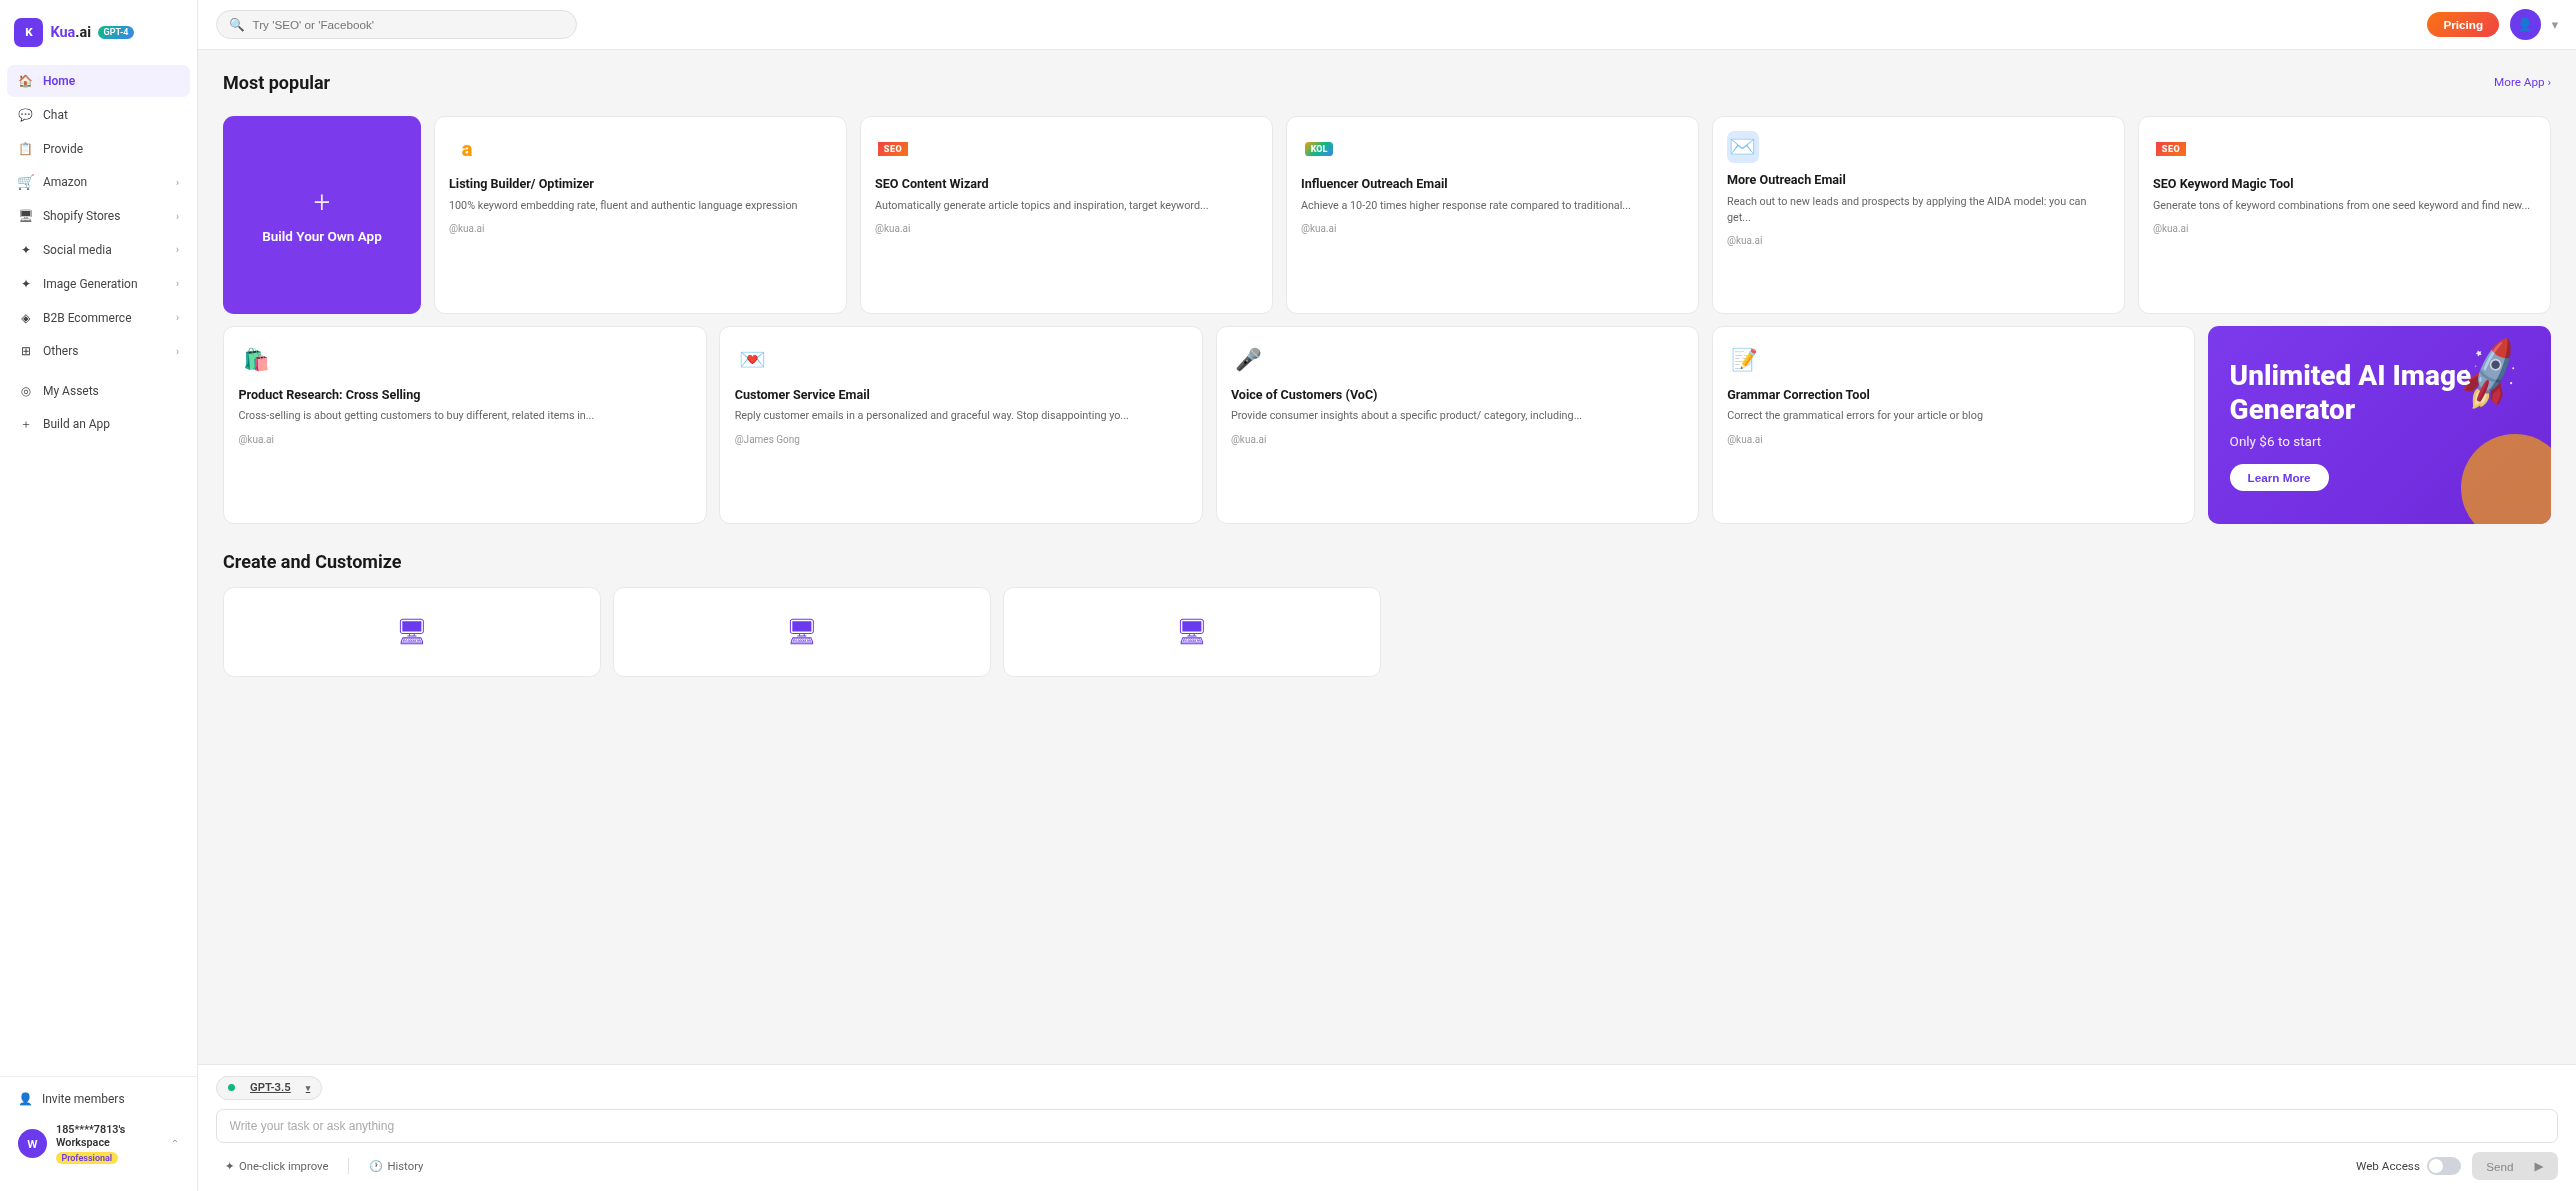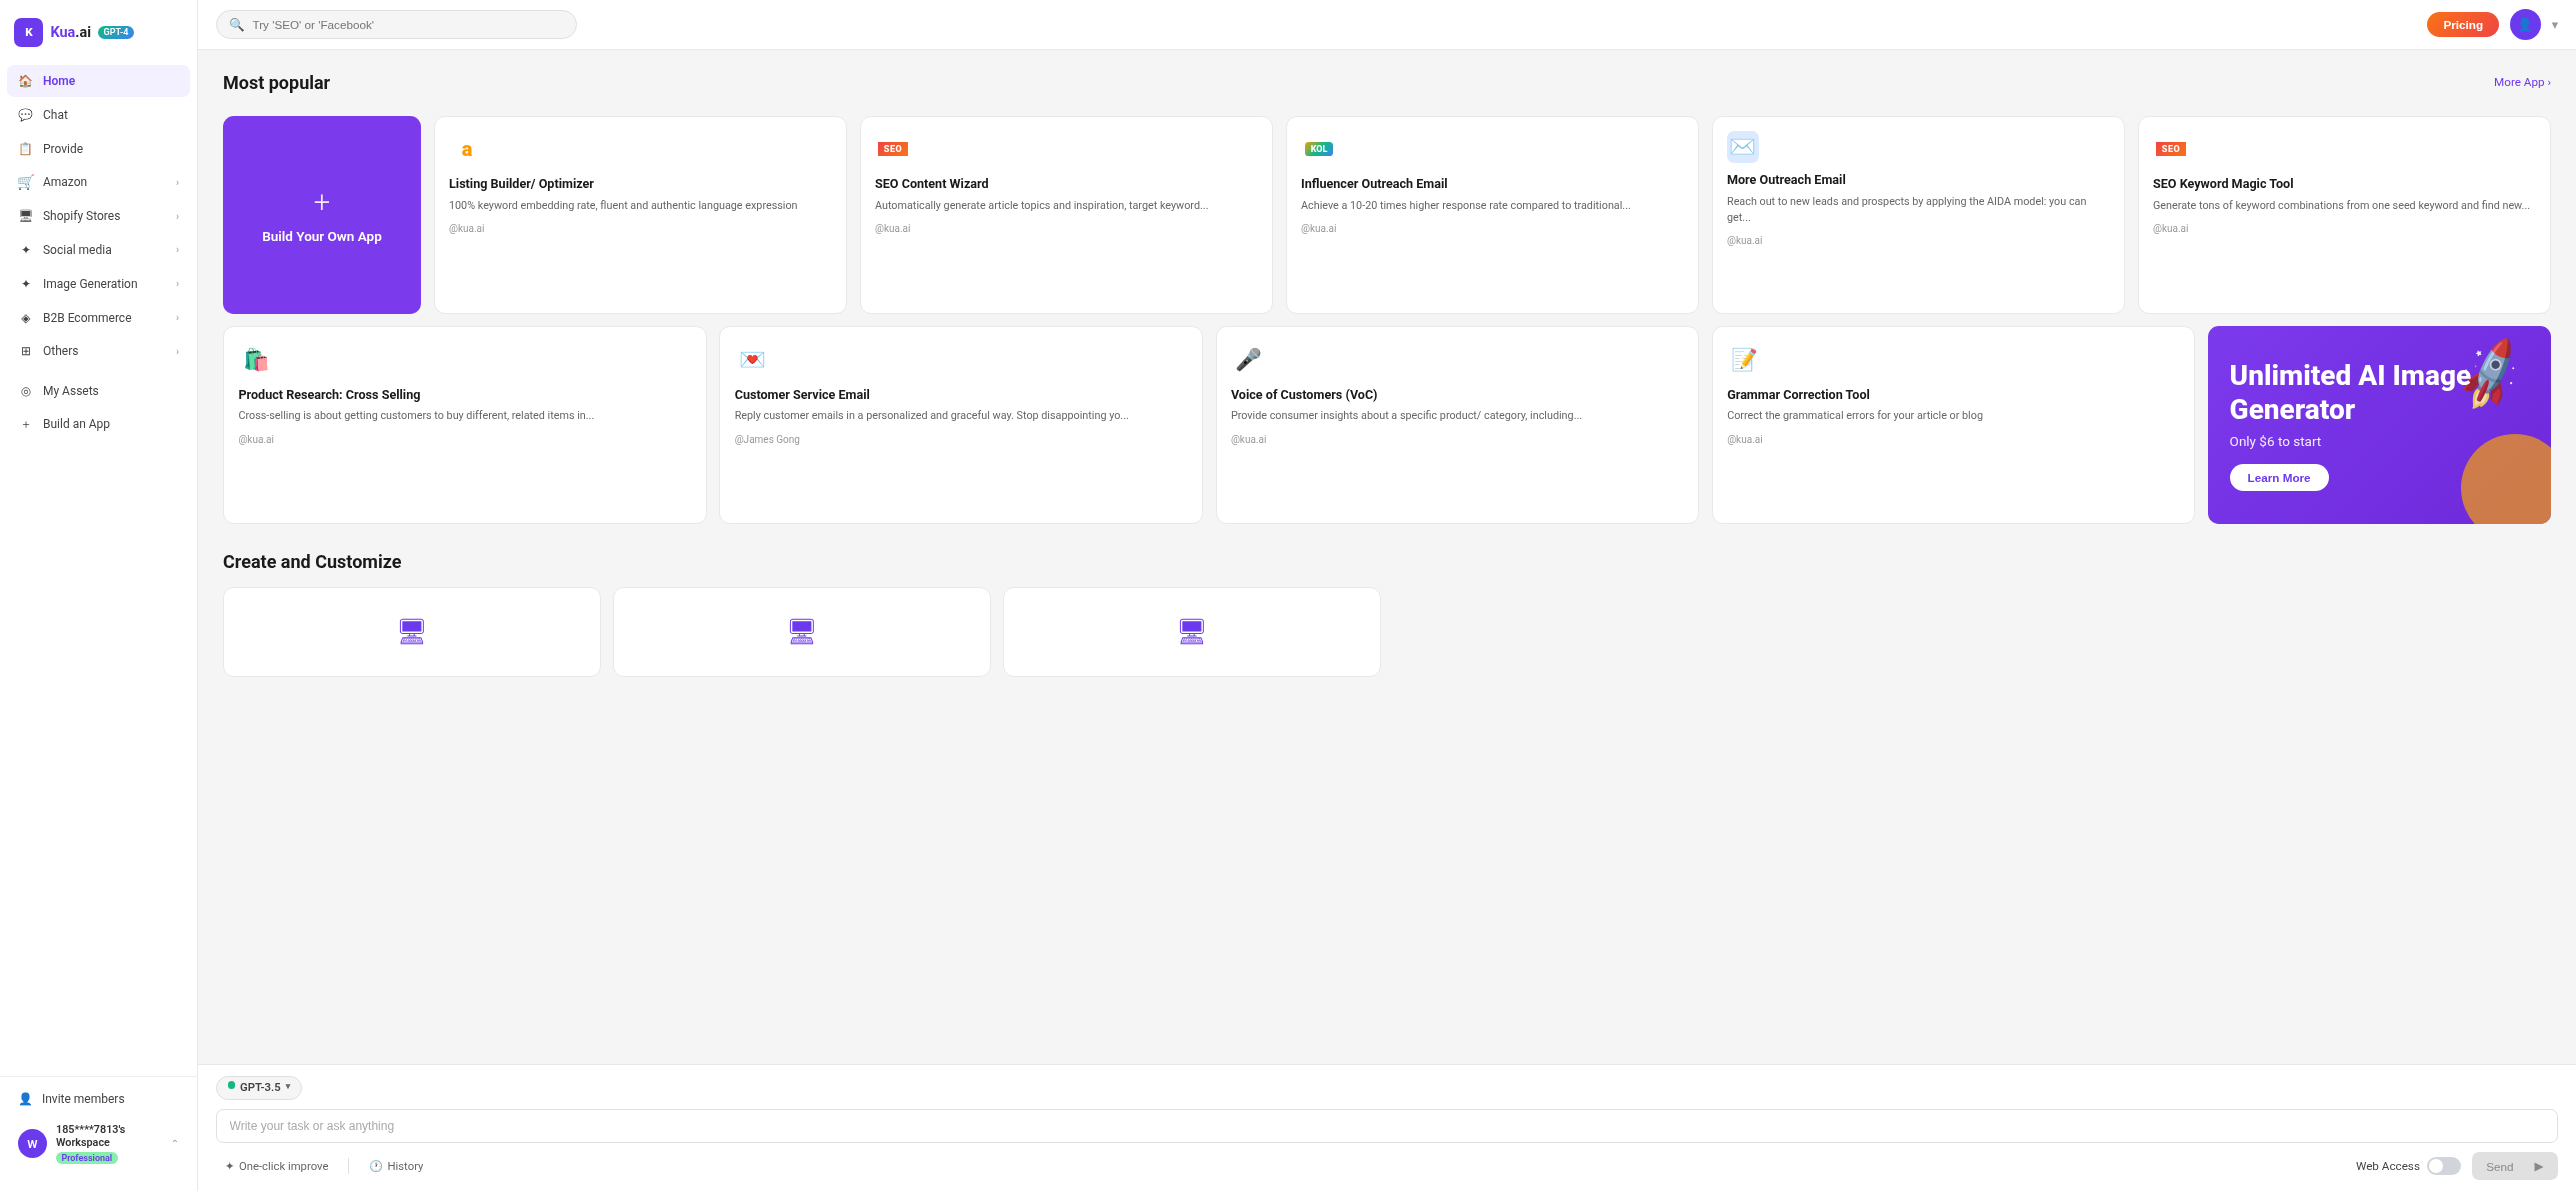--- a/index.html
+++ b/index.html
@@ -18,21 +18,21 @@
     .nav-item.active { background: #f3f0ff; color: #6c3aed; font-weight: 600; }
     .nav-item .nav-icon { width: 16px; height: 16px; display: flex; align-items: center; justify-content: center; flex-shrink: 0; }
     .nav-item .chevron { margin-left: auto; font-size: 10px; color: #999; }
 
     .sidebar-bottom { padding: 7.2px 7.2px; border-top: 0.9px solid #eee; }
     .invite-item { display: flex; align-items: center; gap: 9px; padding: 8px 10.8px; border-radius: 7.2px; cursor: pointer; color: #444; font-size: 12px; }
     .user-info { display: flex; align-items: center; gap: 9px; padding: 9px 10.8px; cursor: pointer; }
     .avatar { width: 29px; height: 29px; background: #6c3aed; border-radius: 50%; flex-shrink: 0; display: flex; align-items: center; justify-content: center; color: white; font-size: 11.7px; font-weight: 600; }
     .user-details { flex: 1; }
     .user-name { font-size: 10.8px; font-weight: 600; color: #333; }
-    .user-plan { background: #86efac; color: #6c3aed; font-size: 9px; padding: 0.9px 5.4px; border-radius: 7.2px; font-weight: 600; display: inline-block; margin-top: 1.8px; }
+    .user-plan { background: #fde047; color: #6c3aed; font-size: 9px; padding: 0.9px 5.4px; border-radius: 7.2px; font-weight: 600; display: inline-block; margin-top: 1.8px; }
 
     
     .main { flex: 1; display: flex; flex-direction: column; overflow: hidden; }
 
     
     .topbar { background: white; border-bottom: 0.9px solid #e8e8e8; padding: 9px 18px; display: flex; align-items: center; gap: 10.8px; }
     .search-bar { flex: 1; max-width: 361px; display: flex; align-items: center; gap: 7.2px; background: #f5f5f5; border: 0.9px solid #e0e0e0; border-radius: 18px; padding: 6.3px 12.6px; cursor: text; }
     .search-bar input { border: none; background: transparent; outline: none; font-size: 11.7px; color: #666; width: 100%; }
     .topbar-right { display: flex; align-items: center; gap: 10.8px; margin-left: auto; }
     .pricing-btn { background: linear-gradient(135deg, #f97316, #ef4444); color: white; border: none; padding: 6.3px 16px; border-radius: 18px; font-size: 11.7px; font-weight: 600; cursor: pointer; }
@@ -63,21 +63,21 @@
     
     .card-banner { background: linear-gradient(135deg, #7c3aed, #6d28d9); border: none; display: flex; flex-direction: column; align-items: flex-start; justify-content: center; padding: 21.6px; position: relative; overflow: hidden; min-height: 198px; }
     .card-banner .banner-title { color: white; font-size: 28px; font-weight: 800; line-height: 1.2; margin-bottom: 7.2px; z-index: 1; }
     .card-banner .banner-sub { color: rgba(255,255,255,0.9); font-size: 13.5px; margin-bottom: 14.4px; z-index: 1; }
     .card-banner .learn-btn { background: white; color: #6c3aed; border: none; padding: 7.2px 18px; border-radius: 18px; font-weight: 700; font-size: 11.7px; cursor: pointer; z-index: 1; }
     .rocket-deco { position: absolute; right: 27px; top: 18px; font-size: 54px; transform: rotate(-20deg); opacity: 0.9; }
     .planet-deco { position: absolute; right: -18px; bottom: -18px; width: 108px; height: 108px; background: #f59e0b; border-radius: 50%; opacity: 0.7; }
 
     
     .bottom-bar { position: fixed; bottom: 0; left: 198px; right: 0; background: white; border-top: 0.9px solid #e8e8e8; padding: 10.8px 18px; display: flex; flex-direction: column; gap: 9px; }
-    .gpt-selector { display: flex; align-items: flex-start; gap: 5px; background: #f5f5f5; border: 0.9px solid #e0e0e0; border-radius: 14.4px; padding: 4.5px 10.8px; cursor: pointer; font-size: 11.3px; font-weight: 600; color: #444; width: fit-content; }
+    .gpt-selector { display: flex; align-items: center; gap: 15px; background: #f5f5f5; border: 0.9px solid #e0e0e0; border-radius: 14.4px; padding: 4.5px 10.8px; cursor: pointer; font-size: 11.3px; font-weight: 600; color: #444; width: fit-content; text-decoration: underline; }
     .gpt-dot { width: 7.2px; height: 7.2px; background: #10b981; border-radius: 50%; }
     .input-row { display: flex; align-items: center; gap: 10.8px; }
     .task-input { flex: 1; border: 0.9px solid #e0e0e0; border-radius: 7.2px; padding: 9px 12.6px; font-size: 12px; color: #333; outline: none; }
     .task-input::placeholder { color: #aaa; }
     .bottom-actions { display: flex; align-items: center; gap: 10.8px; }
     .action-btn { display: flex; align-items: center; gap: 4.5px; font-size: 11.3px; color: #666; cursor: pointer; padding: 5.4px 9px; border-radius: 7.2px; }
     .divider-v { width: 0.9px; height: 16px; background: #e0e0e0; }
     .web-access { display: flex; align-items: center; gap: 7.2px; font-size: 11.7px; color: #444; margin-left: auto; }
     .toggle { width: 34px; height: 18px; background: #d1d5db; border-radius: 9px; position: relative; cursor: pointer; }
     .toggle-thumb { width: 14.4px; height: 14.4px; background: white; border-radius: 50%; position: absolute; top: 1.8px; left: 1.8px; transition: left 0.2s; }

